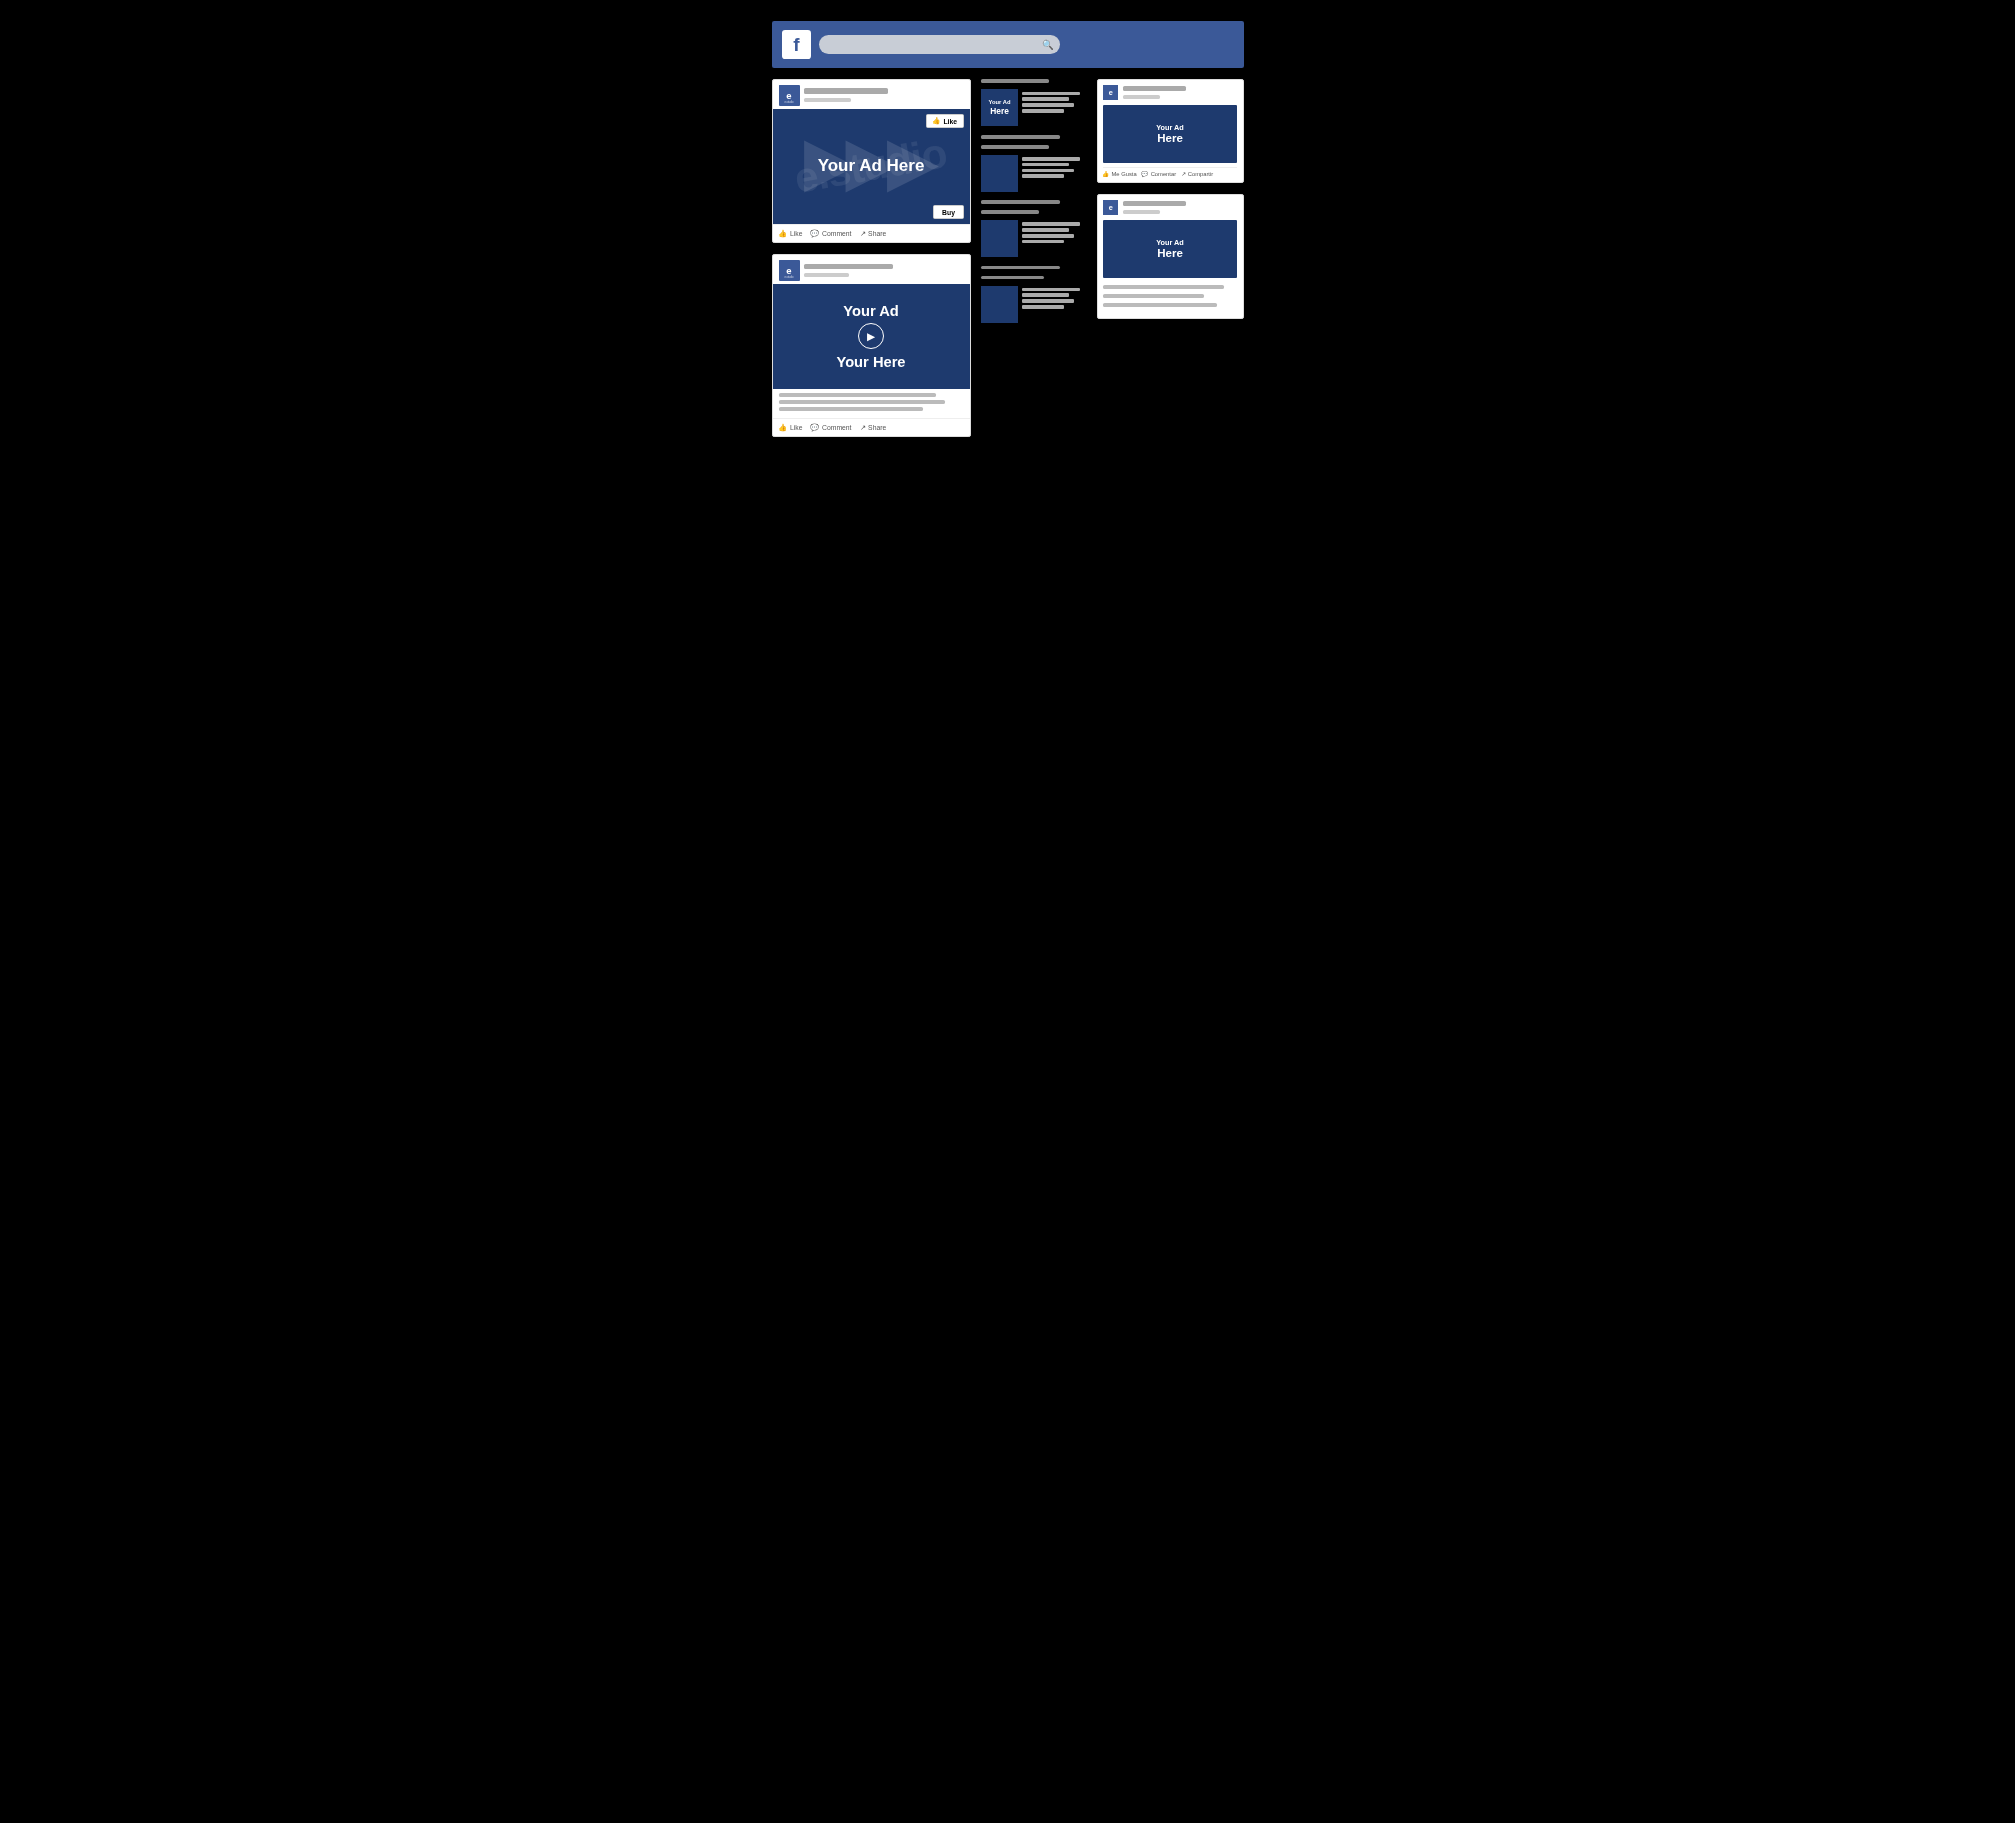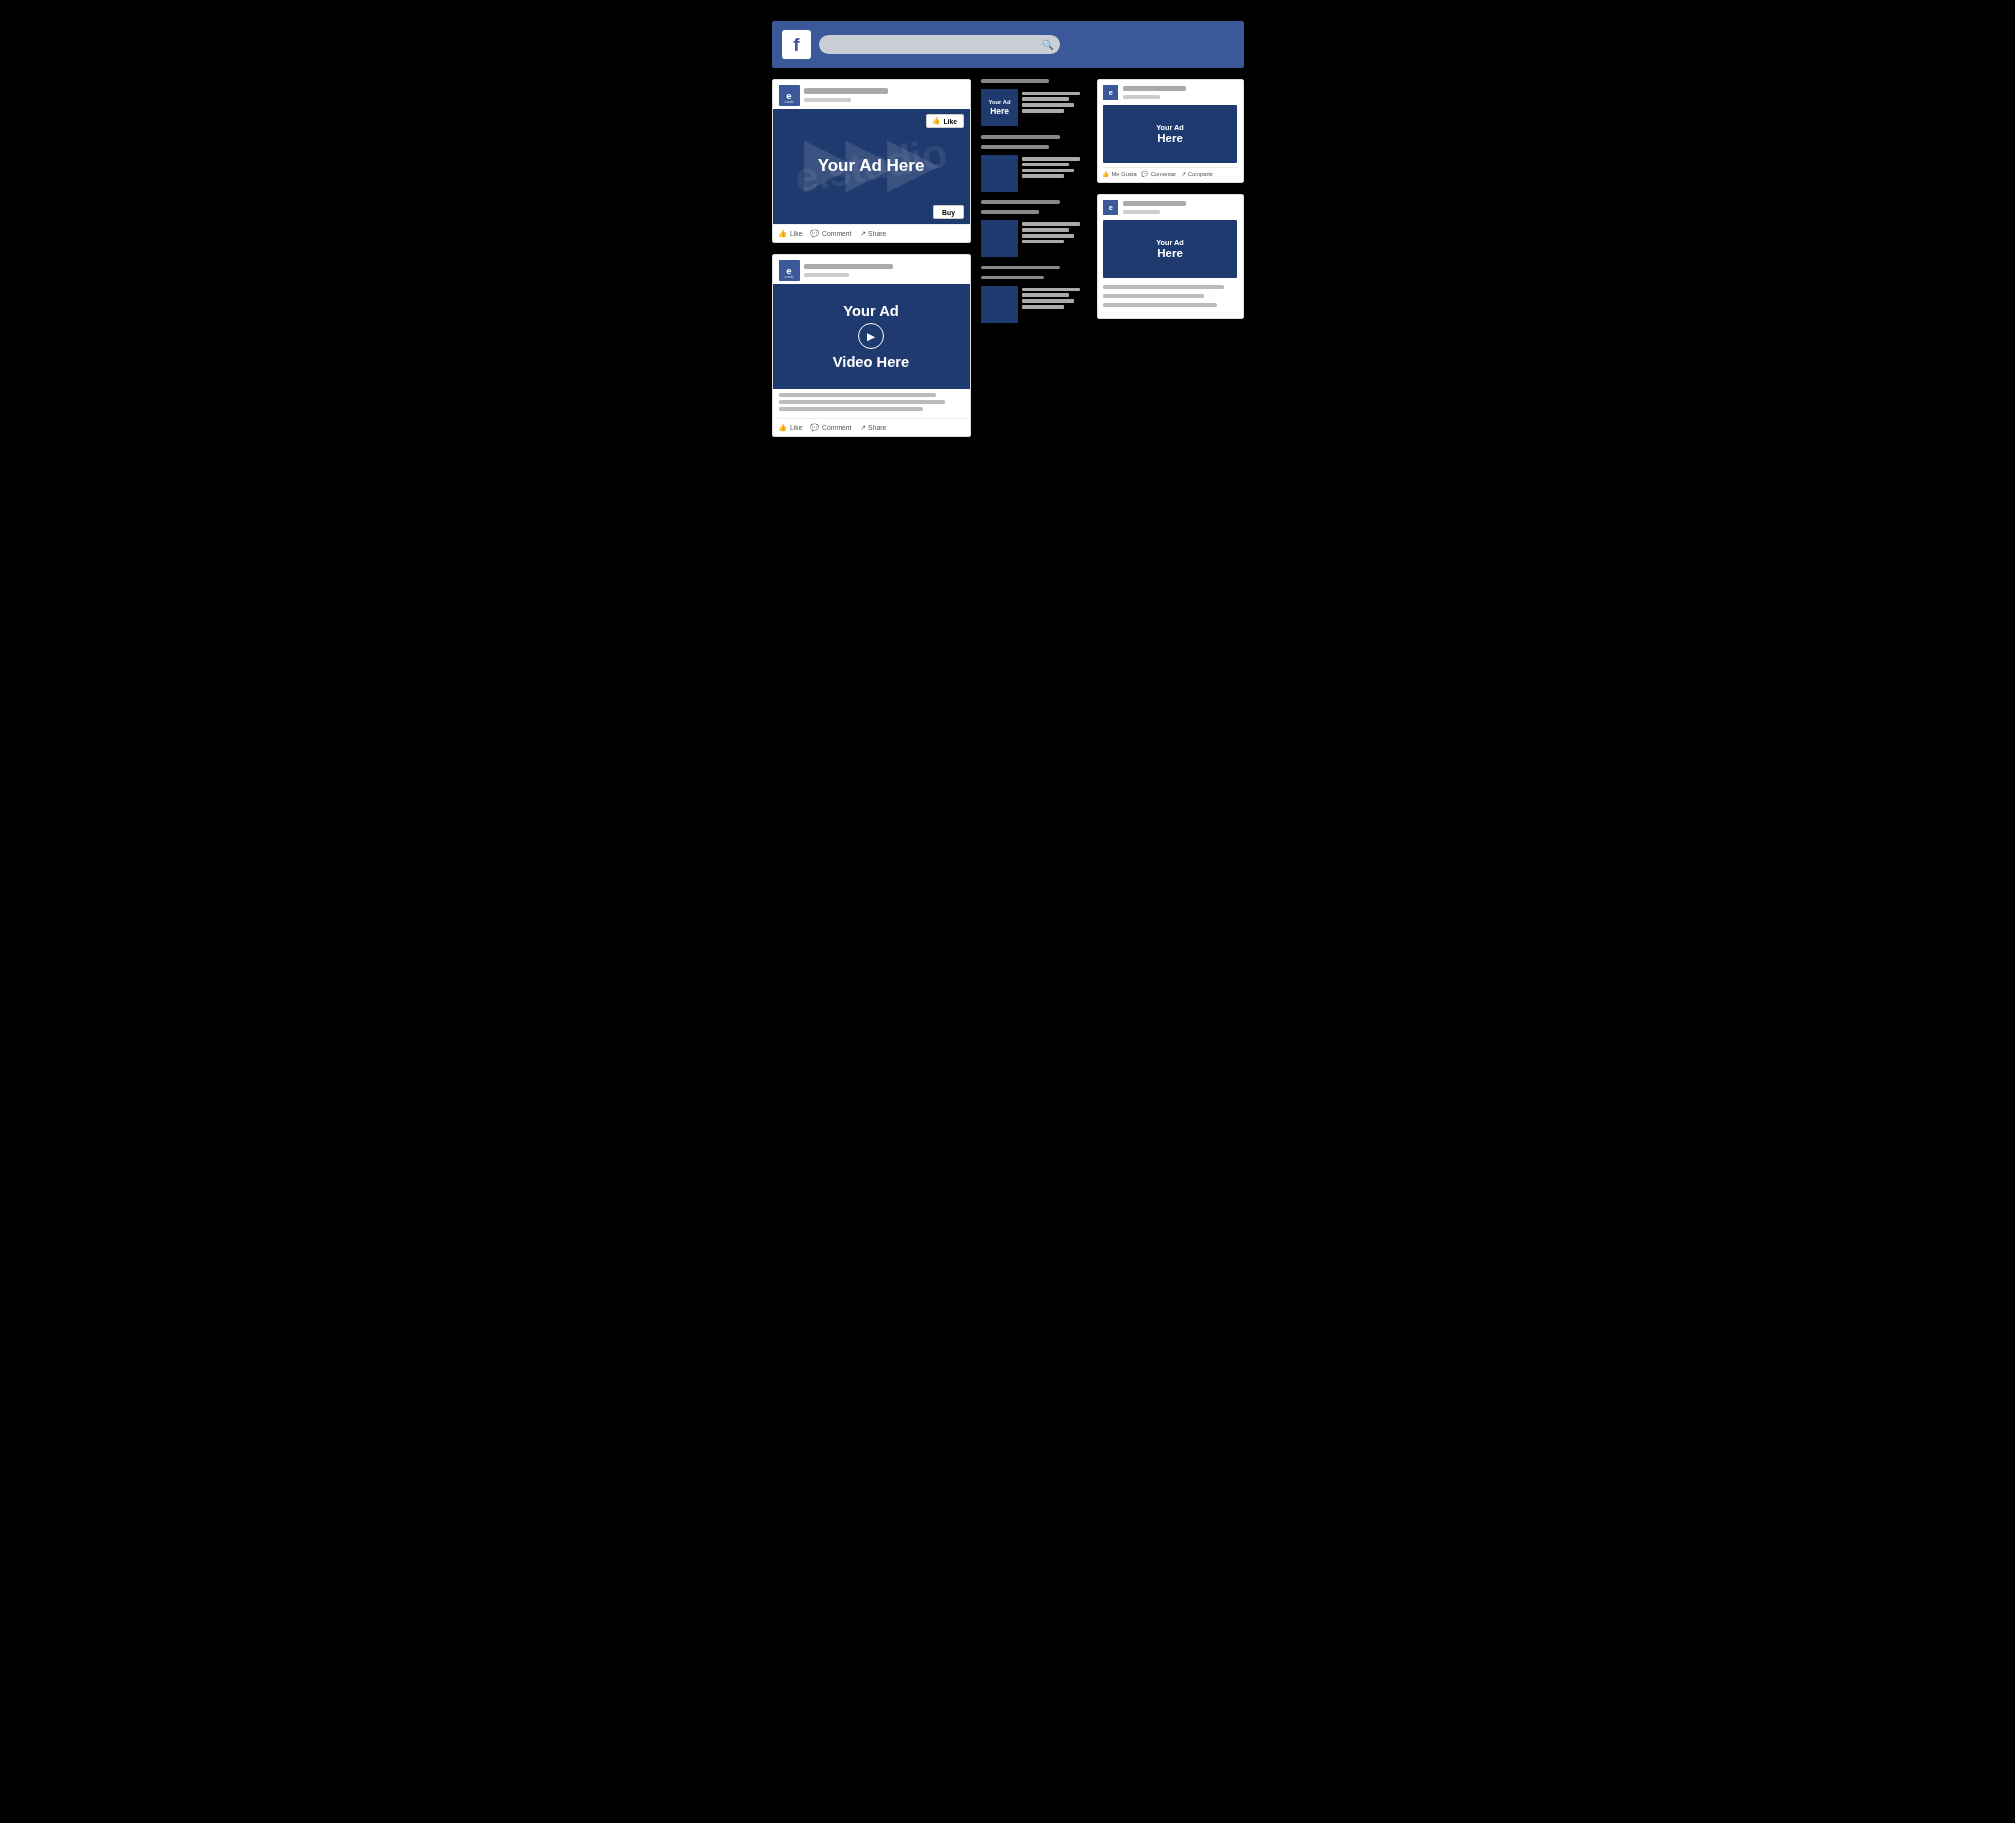--- a/index.html
+++ b/index.html
@@ -420,21 +420,21 @@
           </div>
           <div class="header-lines">
             <div class="post-name-line" style="width:89px;"></div>
             <div class="post-meta-line" style="width:45px;"></div>
           </div>
         </div>
         <div class="video-ad-image">
           <div class="video-ad-text">
             <h2>Your Ad</h2>
             <div class="play-icon">▶</div>
-            <h2>Video Here</h2>
+            <h2>Your Here</h2>
           </div>
         </div>
         <div class="post-body">
           <div class="text-line" style="width:85%;"></div>
           <div class="text-line" style="width:90%;"></div>
           <div class="text-line" style="width:78%;"></div>
         </div>
         <div class="post-actions">
           <div class="action-item">
             <span class="action-icon">👍</span>

